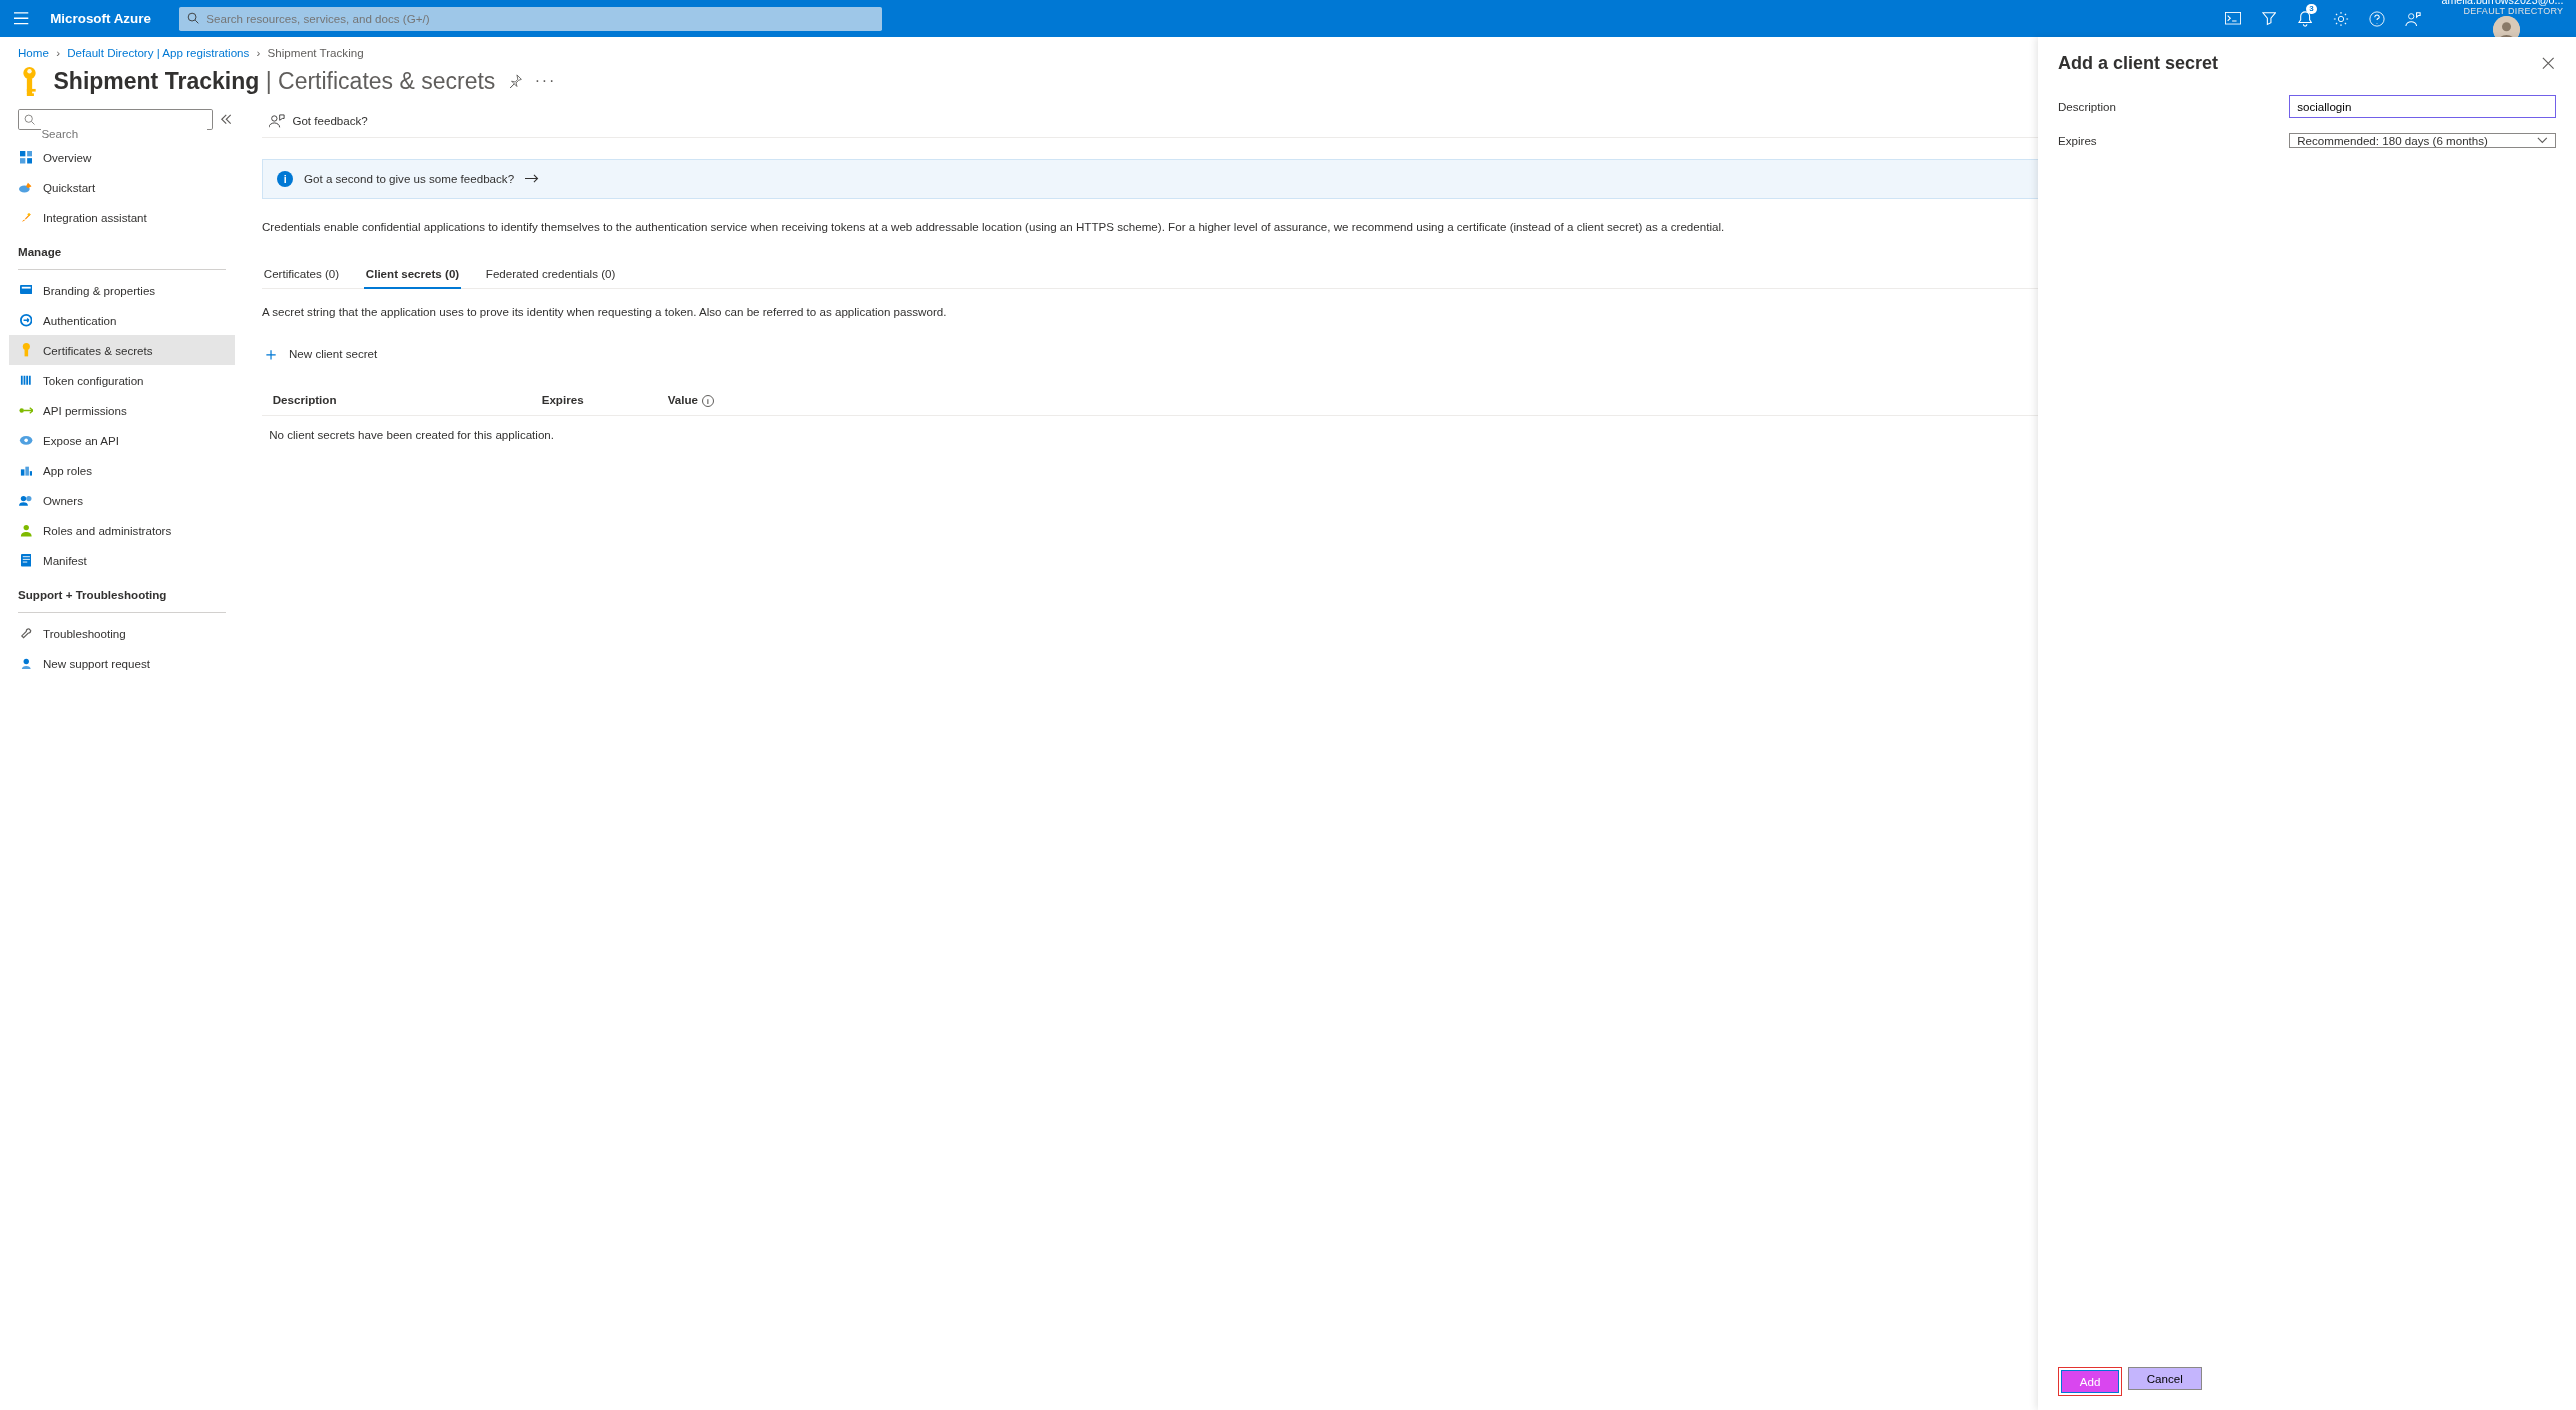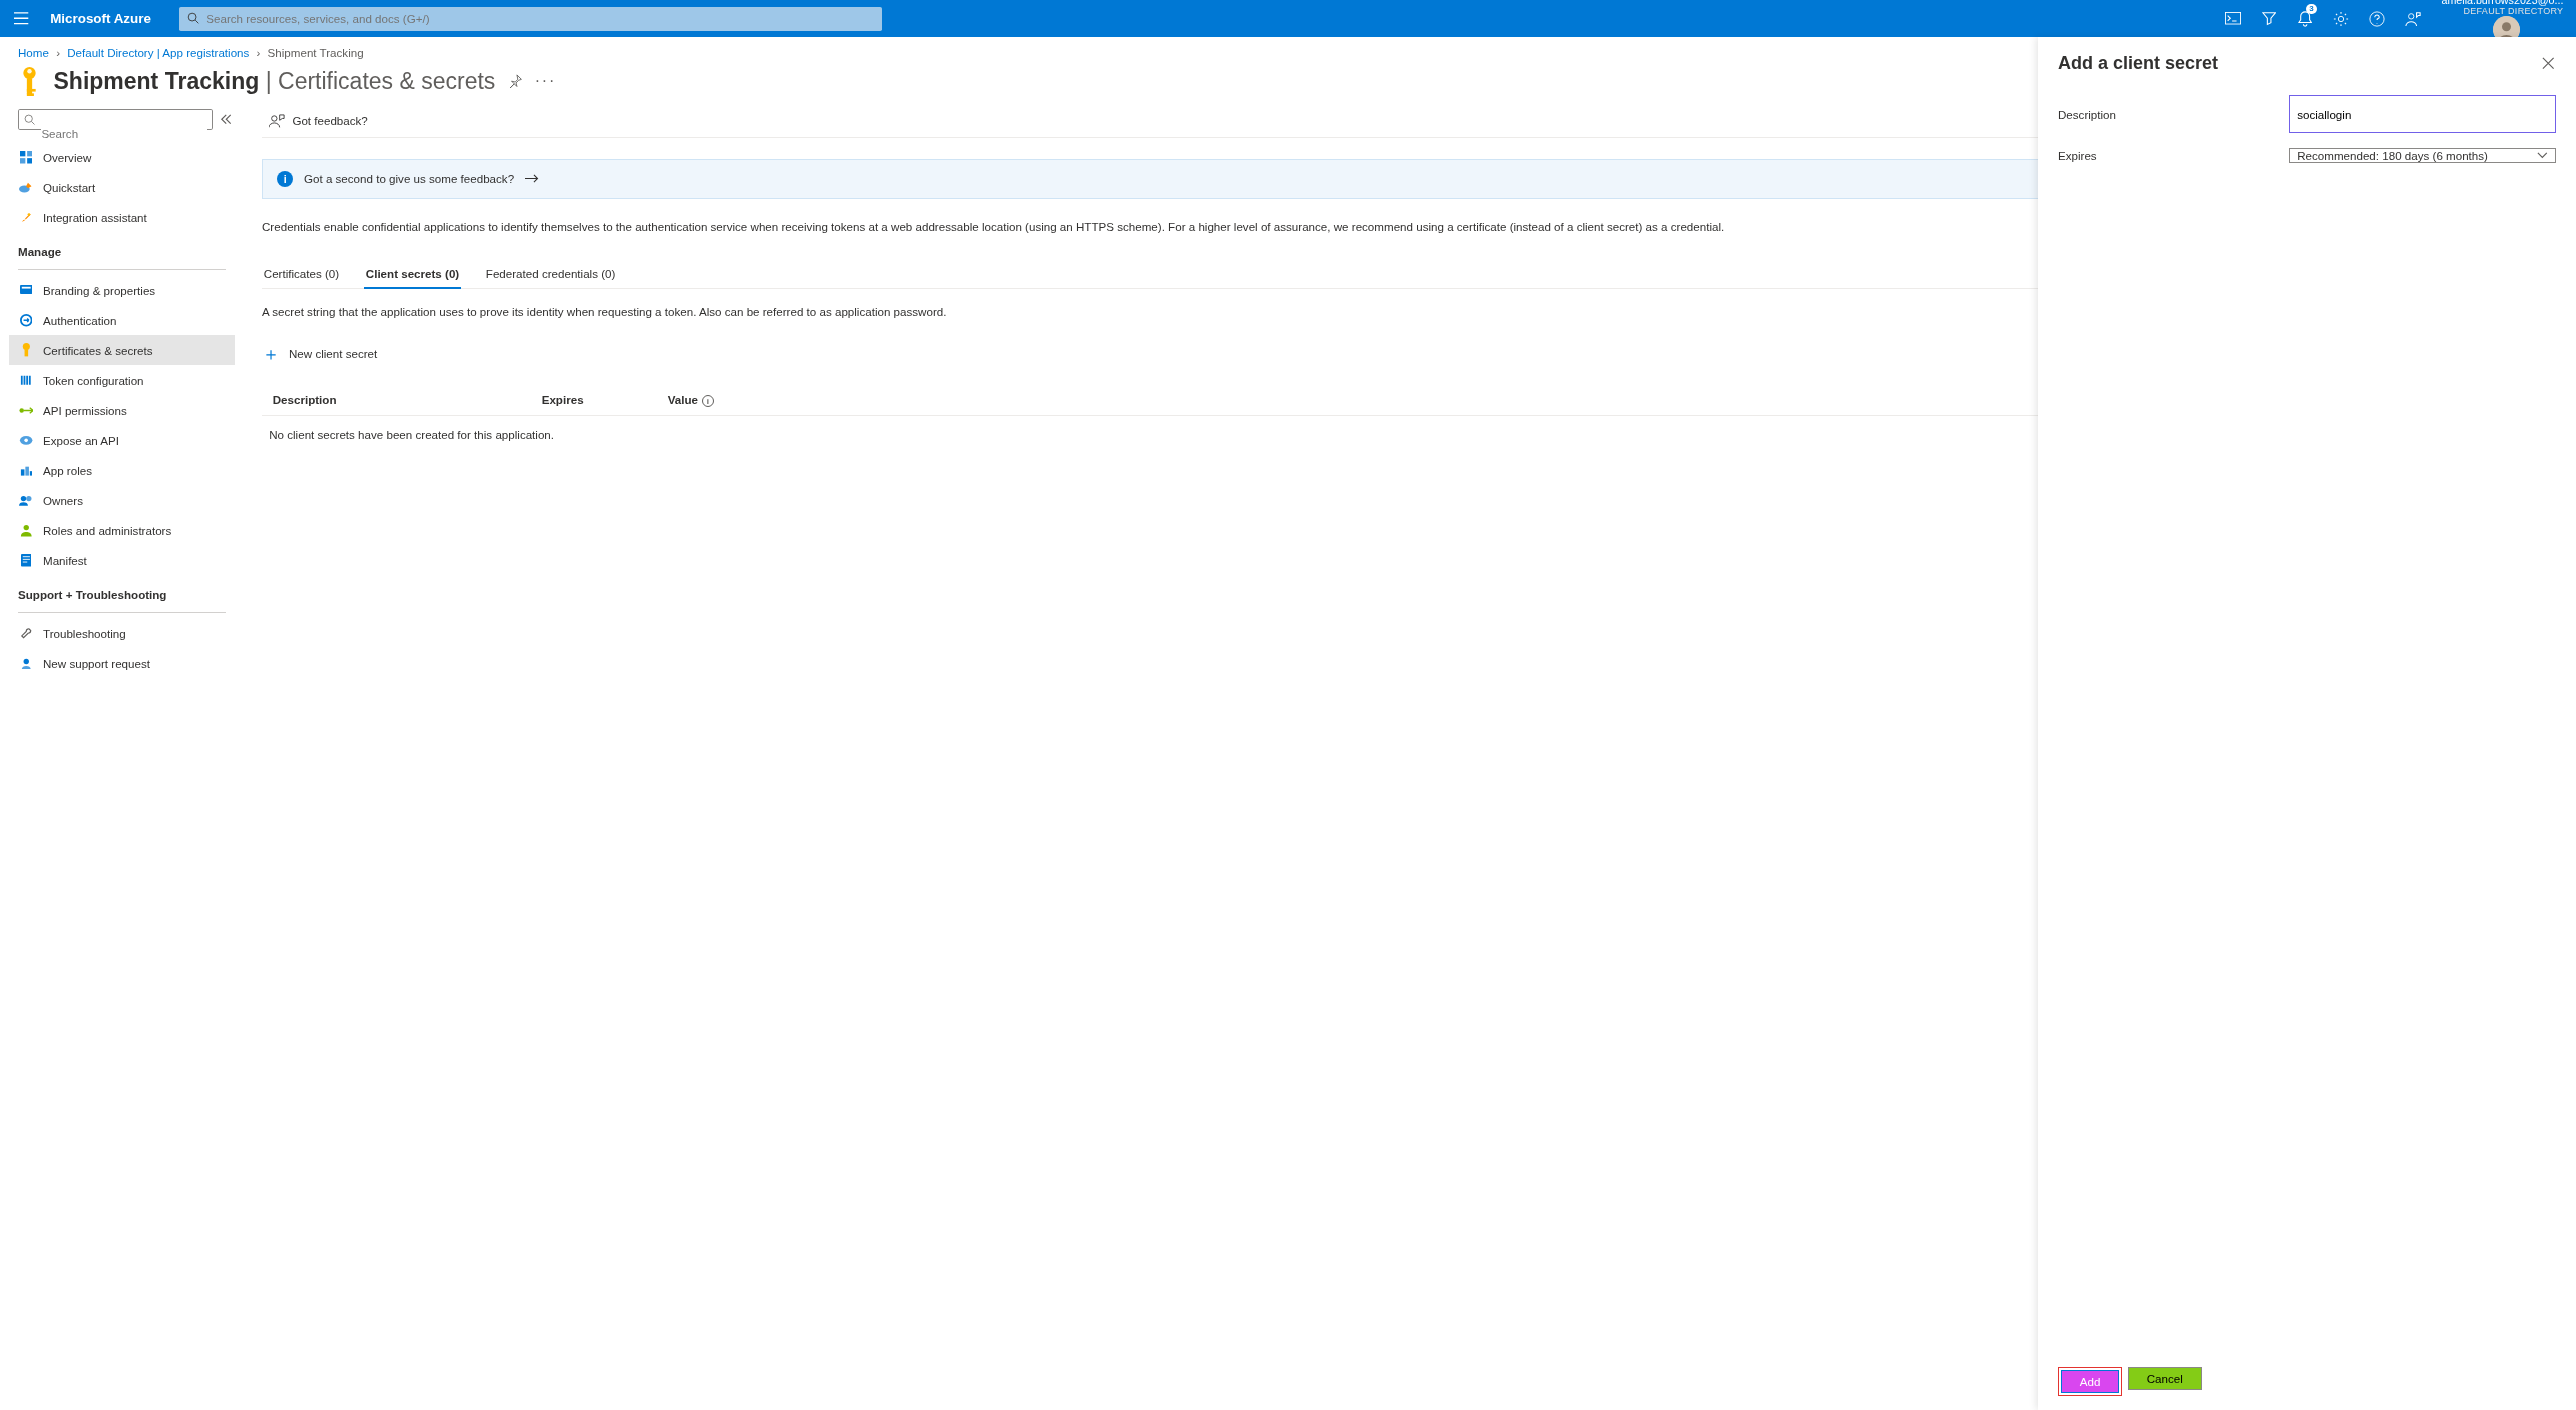--- a/index.html
+++ b/index.html
@@ -73,25 +73,25 @@
     .empty-row { padding: 12.5px 7.2px; color: #323130; }
     
     
     .panel { position: fixed; right: 0; top: 37px; bottom: 0; width: 538px; background: #fff; box-shadow: -1.8px 0 7.2px rgba(0,0,0,.1); display: flex; flex-direction: column; }
     .panel-header { display: flex; align-items: center; justify-content: space-between; padding: 16px 21.5px 16px 20px; }
     .panel-title { font-size: 18px; font-weight: 600; }
     .panel-close { cursor: pointer; color: #605e5c; font-size: 14.3px; }
     .panel-body { flex: 1; padding: 5.4px 20px; }
     .form-row { display: flex; align-items: center; margin-bottom: 14.3px; }
     .form-label { width: 231px; font-size: 11.6px; }
-    .form-input { flex: 1; height: 38px; border: 0.9px solid #605e5c; padding: 0 7.2px; font-size: 11.6px; outline: none; }
+    .form-input { flex: 1; height: 23px; border: 0.9px solid #605e5c; padding: 0 7.2px; font-size: 11.6px; outline: none; }
     .form-input.focused { border: 0.9px solid #7160e8; }
     .form-select { flex: 1; height: 15px; border: 0.9px solid #8a8886; padding: 0 7.2px; font-size: 11.6px; display: flex; align-items: center; justify-content: space-between; cursor: pointer; background: #fff; }
     .panel-footer { padding: 10.7px 20px 14.3px; display: flex; gap: 5.4px; }
-    .btn { height: 23px; padding: 0 18px; font-size: 11.6px; cursor: pointer; border: 0.9px solid #8a8886; background: #84cc16; }
+    .btn { height: 23px; padding: 0 18px; font-size: 11.6px; cursor: pointer; border: 0.9px solid #8a8886; background: #c4b5fd; }
     .btn-primary { background: #d946ef; color: #fff; border: 0.9px solid #0078d4; }
     .btn-highlight-wrap { border: 1.8px solid #e3342f; padding: 1.8px; display: inline-block; }
     
     svg { display: block; }
     .info-icon { width: 12.5px; height: 12.5px; border: 0.9px solid #605e5c; border-radius: 50%; display: inline-flex; align-items: center; justify-content: center; font-size: 8px; color: #605e5c; margin-left: 3.6px; }
   </style>
 </head>
 <body>
 
 <div class="top-header">

